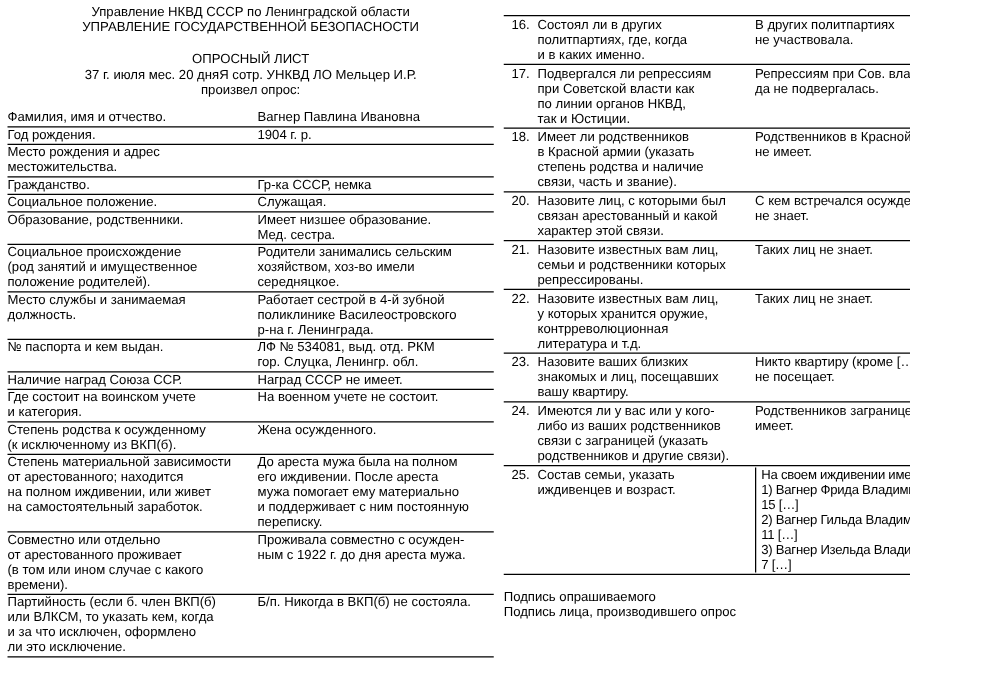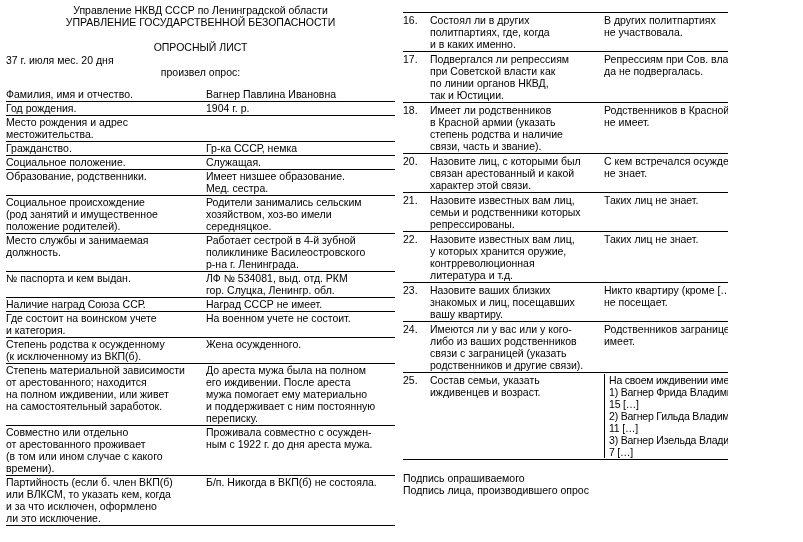--- a/index.html
+++ b/index.html
@@ -12,39 +12,39 @@
     font-family: "Liberation Sans", sans-serif;
     font-size: 10.5px;
     line-height: 12px;
     overflow: hidden;
   }
   .col-left  { position: absolute; left: 6px;  top: 4px;  width: 389px; }
   .col-right { position: absolute; left: 403px; top: 12px; width: 394px; }
 
   .hdr-center { text-align: center; }
   .doc-title  { text-align: center; margin-top: 13px; }
-  .date-row   { display: flex; justify-content: space-between; margin-top: 1px; }
+  .date-row   { display: flex; justify-content: center; margin-top: 1px; }
   .action-line{ text-align: center; }
 
   .info-table { margin-top: 10px; }
   .lrow {
     display: flex;
     border-bottom: 1px solid #000;
     padding: 0 0 1px 0;
   }
   .lrow .lbl { width: 197px; padding-right: 3px; }
   .lrow .ans { flex: 1; }
 
   .q-table { border-top: 1px solid #000; }
   .rrow {
     display: flex;
     border-bottom: 1px solid #000;
     padding: 1px 0 1px 0;
   }
-  .rrow .num { width: 27px; }
+  .rrow .num { width: 27px; text-align: center; }
   .rrow .q   { width: 168px; padding-right: 6px; }
   .rrow .a   { flex: 1; }
   .rrow .a.cell-bordered {
     border-left: 1px solid #000;
     padding-left: 4px;
     letter-spacing: -0.2px;
   }
 
   .cell { white-space: pre-line; }
 
@@ -57,20 +57,21 @@
 <div class="page">
 
   <div class="col-left">
 
     <div class="header">
       <div class="hdr-center">Управление НКВД СССР по Ленинградской области</div>
       <div class="hdr-center">УПРАВЛЕНИЕ ГОСУДАРСТВЕННОЙ БЕЗОПАСНОСТИ</div>
       <div class="doc-title">ОПРОСНЫЙ ЛИСТ</div>
       <div class="date-row">
         <span>37 г. июля мес. 20 дня</span>
+        <span>Я сотр. УНКВД ЛО Мельцер И.Р.</span>
       </div>
       <div class="action-line">произвел опрос:</div>
     </div>
 
     <div class="info-table">
       <div class="lrow">
         <div class="lbl cell">Фамилия, имя и отчество.</div>
         <div class="ans cell">Вагнер Павлина Ивановна</div>
       </div>
       <div class="lrow">

